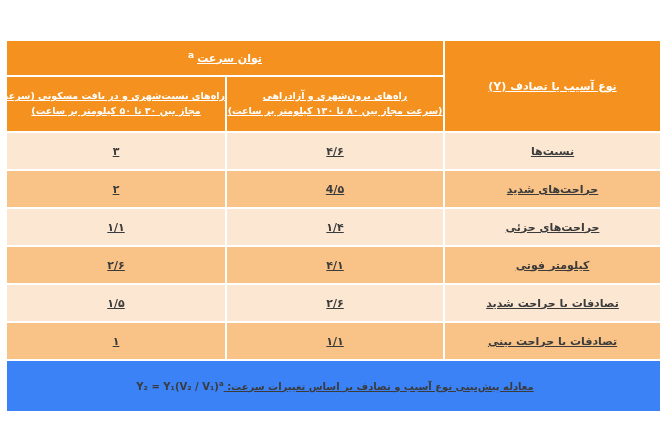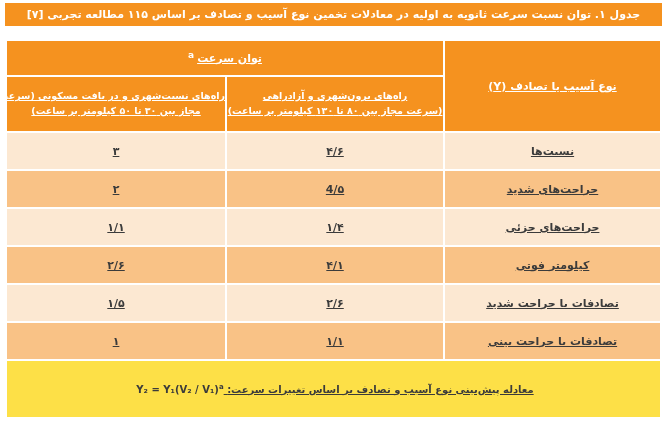--- a/index.html
+++ b/index.html
@@ -68,22 +68,22 @@
   }
   tr.data-row td {
     height:36px;
     color:#3B3B3B;
     font-size:11px;
   }
   tr.row-light td { background:#FCE8D2; }
   tr.row-dark  td { background:#F9C286; }
   td.label-cell { font-size:10.5px; }
   td.footer-cell {
-    height:56px;
-    background:#fde047;
+    height:50px;
+    background:#3b82f6;
     color:#3B3B3B;
     font-size:10px;
     white-space:nowrap;
   }
   .formula {
     display:inline-block;
     direction:ltr;
     unicode-bidi:isolate;
     margin-inline-start:3px;
     font-size:10px;
@@ -93,23 +93,20 @@
     font-size:7px;
     position:relative;
     top:-4px;
   }
 </style>
 </head>
 <body>
 
 <div class="page">
 
-  <div class="title-bar">
-    <span>جدول ۱. توان نسبت سرعت ثانویه به اولیه در معادلات تخمین نوع آسیب و تصادف بر اساس ۱۱۵ مطالعه تجربی [۷]</span>
-  </div>
 
   <table class="data-table" dir="rtl">
     <colgroup>
       <col class="c-type">
       <col class="c-highway">
       <col class="c-urban">
     </colgroup>
     <tbody>
       <tr>
         <th class="hdr type-hdr" rowspan="2">

